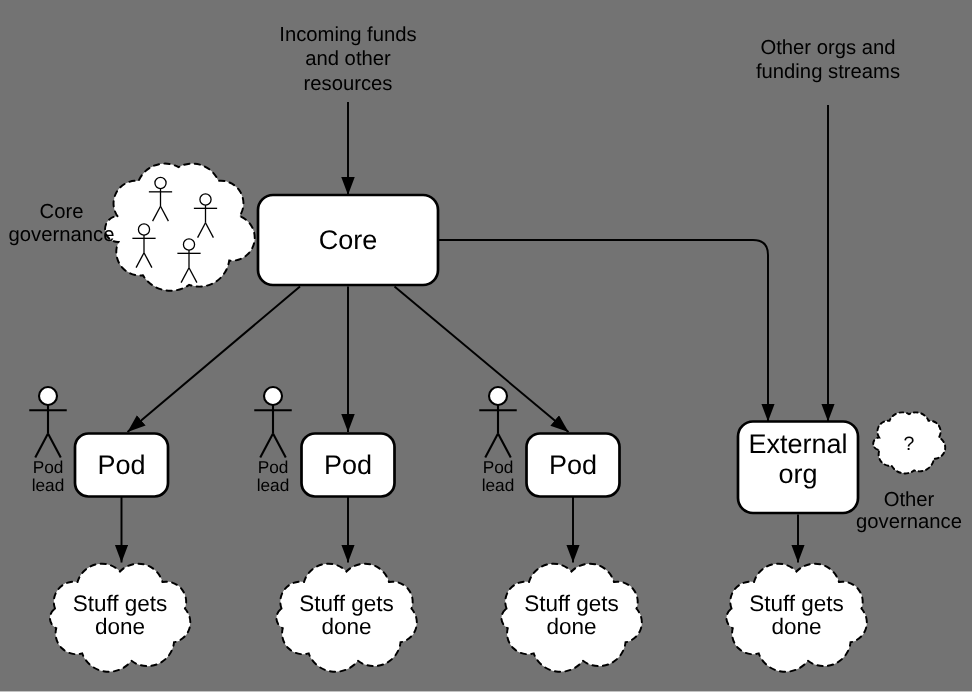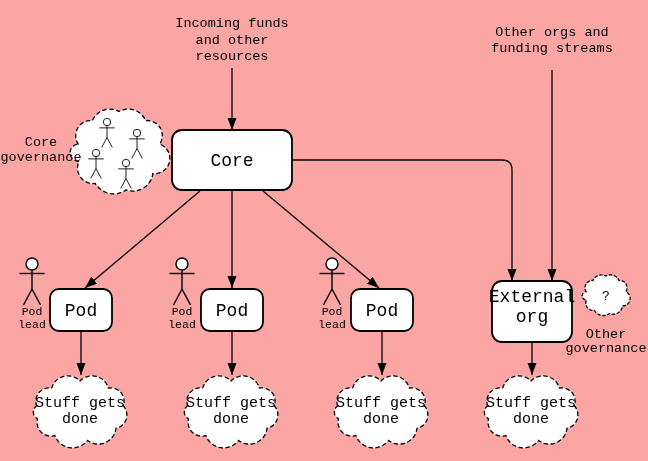--- a/index.html
+++ b/index.html
@@ -1,20 +1,20 @@
 <!DOCTYPE html>
 <html><head>
 <meta charset="utf-8">
 <style>
   html, body { margin: 0; padding: 0; background: #ffffff; }
   .canvas {
     position: relative;
     width: 648px; height: 461px;
-    background: #fca5a5;
-    font-family: Liberation Mono, monospace;
+    background: #737373;
+    font-family: Liberation Sans, sans-serif;
   }
   svg { display: block; }
   .connector {
     stroke: #000000;
     stroke-width: 1.3;
     fill: none;
   }
   .node-box {
     fill: #ffffff;
     stroke: #000000;

